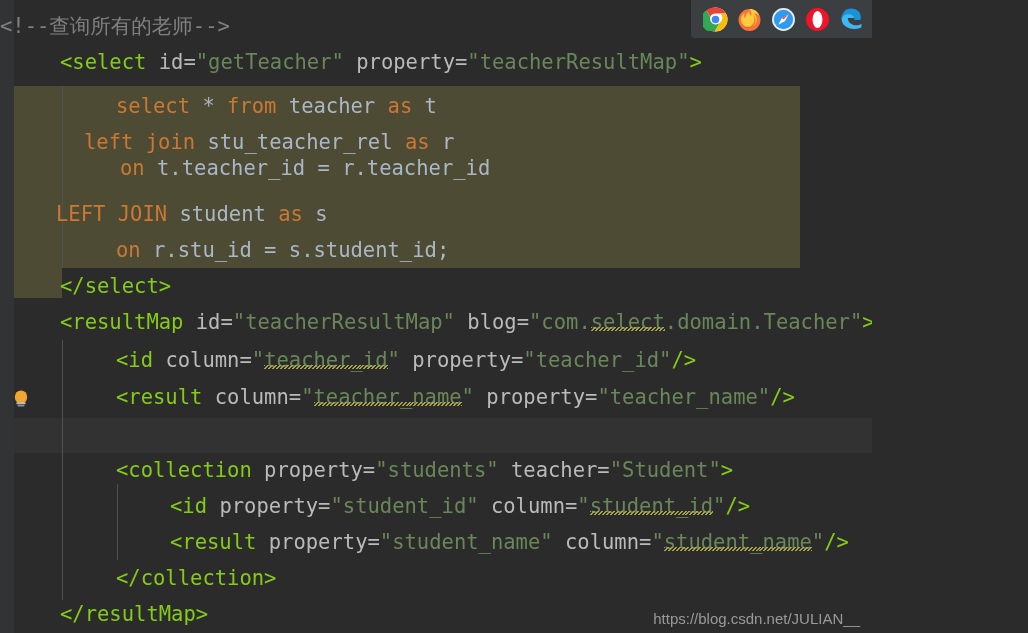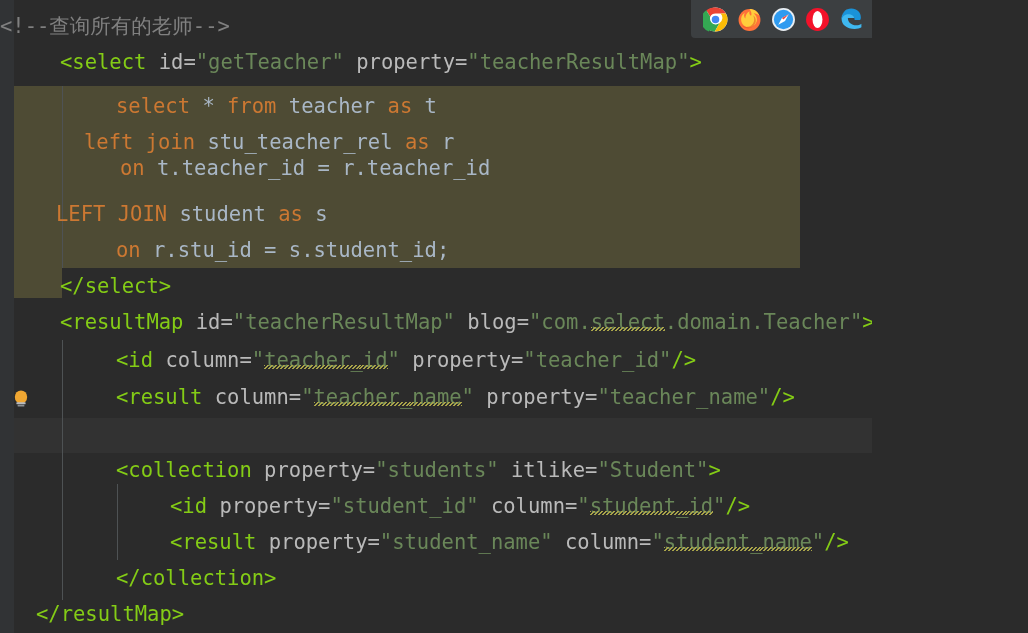--- a/index.html
+++ b/index.html
@@ -192,25 +192,25 @@
         <div class="line" style="top: 88px; padding-left: 116px;"><span class="t-kw">select </span><span class="t-plain">* </span><span class="t-kw">from </span><span class="t-plain">teacher </span><span class="t-kw">as </span><span class="t-plain">t</span></div>
         <div class="line" style="top: 124px; padding-left: 84px;"><span class="t-kw">left join </span><span class="t-plain">stu_teacher_rel </span><span class="t-kw">as </span><span class="t-plain">r</span></div>
         <div class="line" style="top: 150px; padding-left: 100px; margin-left: 20px;"><span class="t-kw">on </span><span class="t-plain">t.teacher_id = r.teacher_id</span></div>
         <div class="line" style="top: 196px; padding-left: 56px;"><span class="t-kw">LEFT JOIN </span><span class="t-plain">student </span><span class="t-kw">as </span><span class="t-plain">s</span></div>
         <div class="line" style="top: 232px; padding-left: 116px;"><span class="t-kw">on </span><span class="t-plain">r.stu_id = s.student_id;</span></div>
         <div class="line" style="top: 268px; padding-left: 60px;"><span class="t-tag">&lt;/select&gt;</span></div>
         <div class="line" style="top: 304px; padding-left: 60px;"><span class="t-tag">&lt;resultMap </span><span class="t-attr">id=</span><span class="t-val">"teacherResultMap"</span><span class="t-attr"> blog=</span><span class="t-val">"com.</span><span class="t-val squiggle">select</span><span class="t-val">.domain.Teacher"</span><span class="t-tag">&gt;</span></div>
         <div class="line" style="top: 342px; padding-left: 116px;"><span class="t-tag">&lt;id </span><span class="t-attr">column=</span><span class="t-val">"</span><span class="t-val squiggle">teacher_id</span><span class="t-val">"</span><span class="t-attr"> property=</span><span class="t-val">"teacher_id"</span><span class="t-tag">/&gt;</span></div>
         <div class="line" style="top: 379px; padding-left: 116px;"><span class="t-tag">&lt;result </span><span class="t-attr">column=</span><span class="t-val">"</span><span class="t-val squiggle">teacher_name</span><span class="t-val">"</span><span class="t-attr"> property=</span><span class="t-val">"teacher_name"</span><span class="t-tag">/&gt;</span></div>
         <div class="line" style="top: 416px; padding-left: 116px;"></div>
-        <div class="line" style="top: 452px; padding-left: 116px;"><span class="t-tag">&lt;collection </span><span class="t-attr">property=</span><span class="t-val">"students"</span><span class="t-attr"> itlike=</span><span class="t-val">"Student"</span><span class="t-tag">&gt;</span></div>
+        <div class="line" style="top: 452px; padding-left: 116px;"><span class="t-tag">&lt;collection </span><span class="t-attr">property=</span><span class="t-val">"students"</span><span class="t-attr"> teacher=</span><span class="t-val">"Student"</span><span class="t-tag">&gt;</span></div>
         <div class="line" style="top: 488px; padding-left: 170px;"><span class="t-tag">&lt;id </span><span class="t-attr">property=</span><span class="t-val">"student_id"</span><span class="t-attr"> column=</span><span class="t-val">"</span><span class="t-val squiggle">student_id</span><span class="t-val">"</span><span class="t-tag">/&gt;</span></div>
         <div class="line" style="top: 524px; padding-left: 170px;"><span class="t-tag">&lt;result </span><span class="t-attr">property=</span><span class="t-val">"student_name"</span><span class="t-attr"> column=</span><span class="t-val">"</span><span class="t-val squiggle">student_name</span><span class="t-val">"</span><span class="t-tag">/&gt;</span></div>
         <div class="line" style="top: 560px; padding-left: 116px;"><span class="t-tag">&lt;/collection&gt;</span></div>
-        <div class="line" style="top: 596px; padding-left: 36px;"><span class="t-tag">&lt;/resultMap&gt;</span></div>
+        <div class="line" style="top: 596px; padding-left: 60px;"><span class="t-tag">&lt;/resultMap&gt;</span></div>
       </div>
   </div>
 
   <div class="browser-bar">
     <span class="bicon">
       <svg viewBox="0 0 48 48" width="25" height="25">
         <circle cx="24" cy="24" r="23" fill="#fff"></circle>
         <path d="M24 1a23 23 0 0 1 19.9 11.5H24a11.5 11.5 0 0 0-10.2 6.2L6.3 6.4A22.9 22.9 0 0 1 24 1z" fill="#ea4335"></path>
         <path d="M6.3 6.4l7.5 12.3A11.5 11.5 0 0 0 19 34.8L11.4 47A23 23 0 0 1 6.3 6.4z" fill="#34a853" transform="rotate(0 24 24)"></path>
         <path d="M4.2 10.5A23 23 0 0 0 22.6 46.9l9.6-16.6a11.5 11.5 0 0 1-18.4-11.6z" fill="#34a853"></path>
@@ -241,13 +241,14 @@
       </svg>
     </span>
     <span class="bicon">
       <svg viewBox="0 0 48 48" width="25" height="25">
         <path d="M24 3C13 3 5 11 5 22c0-7 6-12 13-12 8 0 12 5 12 11H17c0 8 7 14 16 14 5 0 9-2 10-3v7c-3 2-8 3-13 3C15 42 5 34 5 23 5 11 14 3 24 3z" fill="#3fb8f0"></path>
         <path d="M24 3c10 0 18 7 18 17 0 3-1 5-3 5H30c0-6-4-11-12-11-7 0-13 5-13 12C5 11 13 3 24 3z" fill="#1a92d8"></path>
       </svg>
     </span>
   </div>
 
+  <div class="watermark">https://blog.csdn.net/JULIAN__</div>
 </div>
 
 </body></html>

